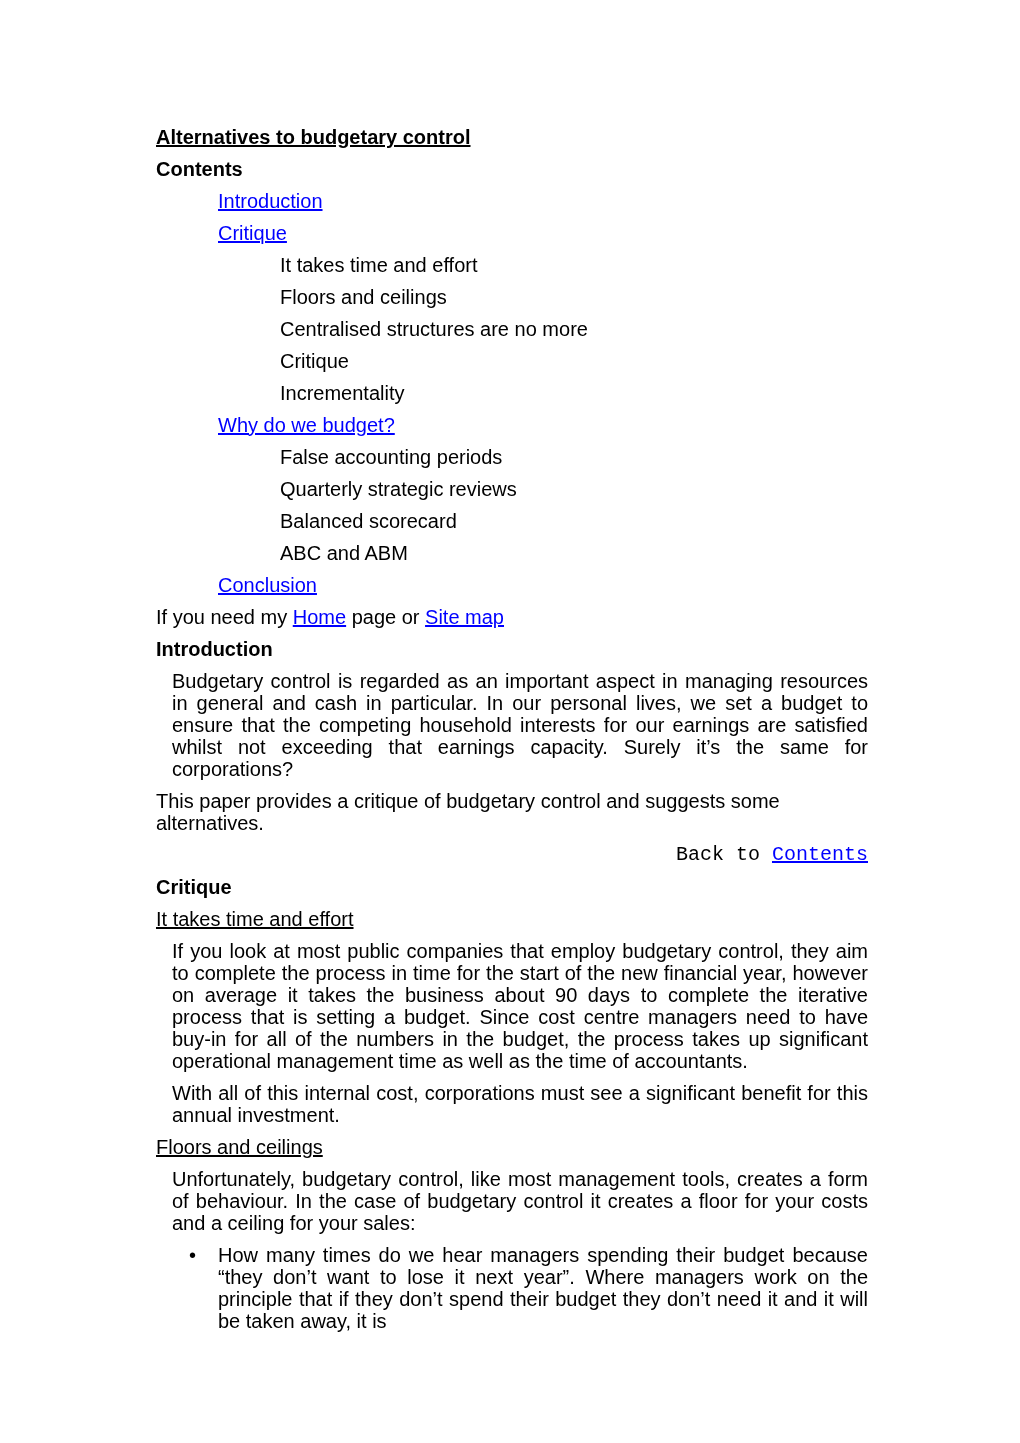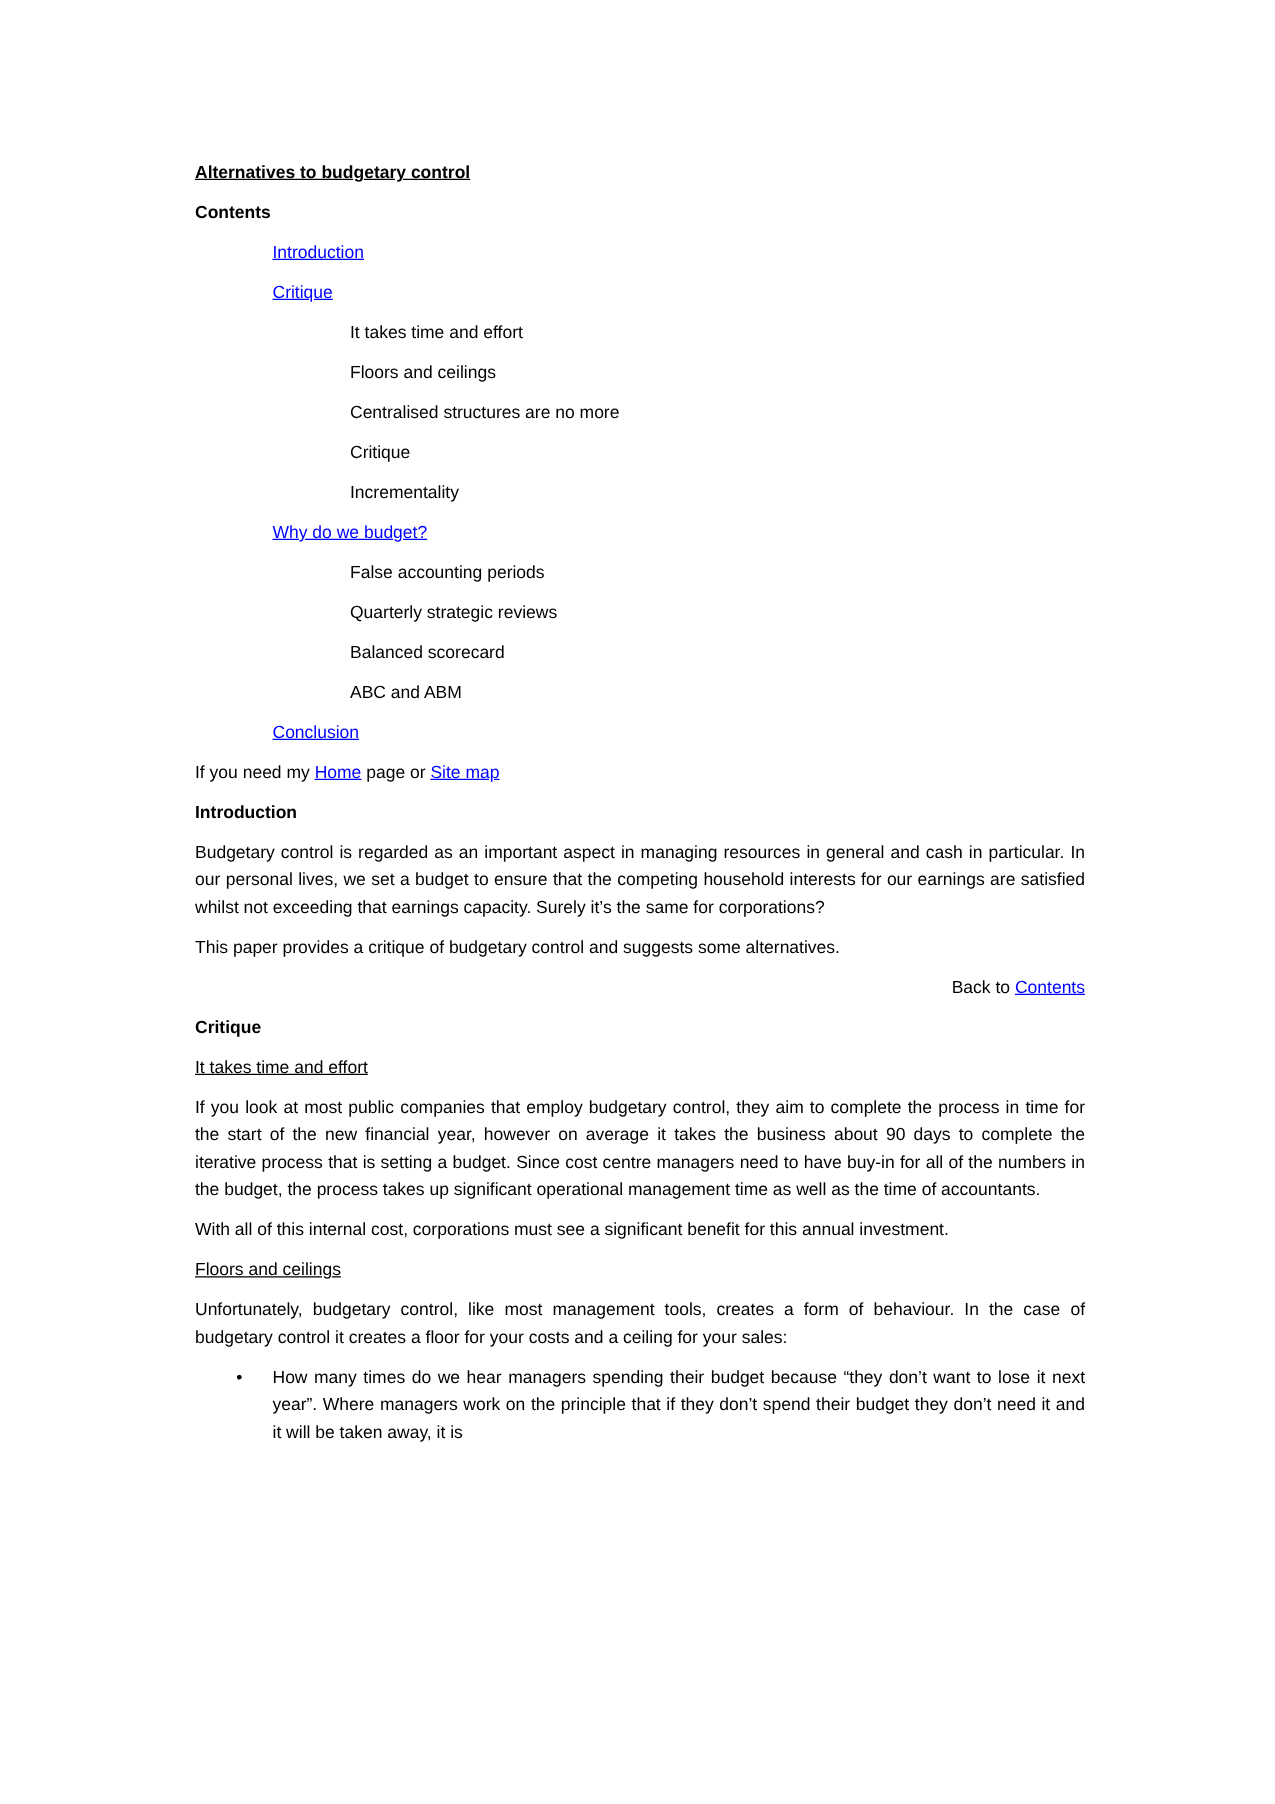--- a/index.html
+++ b/index.html
@@ -5,28 +5,28 @@
   html, body { margin: 0; padding: 0; background: #ffffff; }
   .page {
     position: relative;
     width: 1020px;
     height: 1336px;
     margin: 0 auto;
     background: var(--bg-color, #ffffff);
     box-sizing: border-box;
     padding: 126px 152px 40px 156px;
     font-family: "Liberation Sans", sans-serif;
-    font-size: 14px;
+    font-size: 20px;
     line-height: 22px;
     color: var(--text-color, #000000);
     overflow: hidden;
   }
   .para      { margin: 0 0 10px 0; }
-  .justify   { text-align: justify; }
-  .right     { text-align: right; }
+  .justify   { text-align: justify; margin-left: 16px; }
+  .right     { text-align: right; font-family: Liberation Mono, monospace; }
   .bold      { font-weight: bold; }
   .underline { text-decoration: underline; }
   .indent1   { margin-left: 62px; }
   .indent2   { margin-left: 124px; }
   .doc-link {
     color: var(--link-color, #0000ff);
     text-decoration: underline;
     cursor: pointer;
   }
   .bullet-item {

